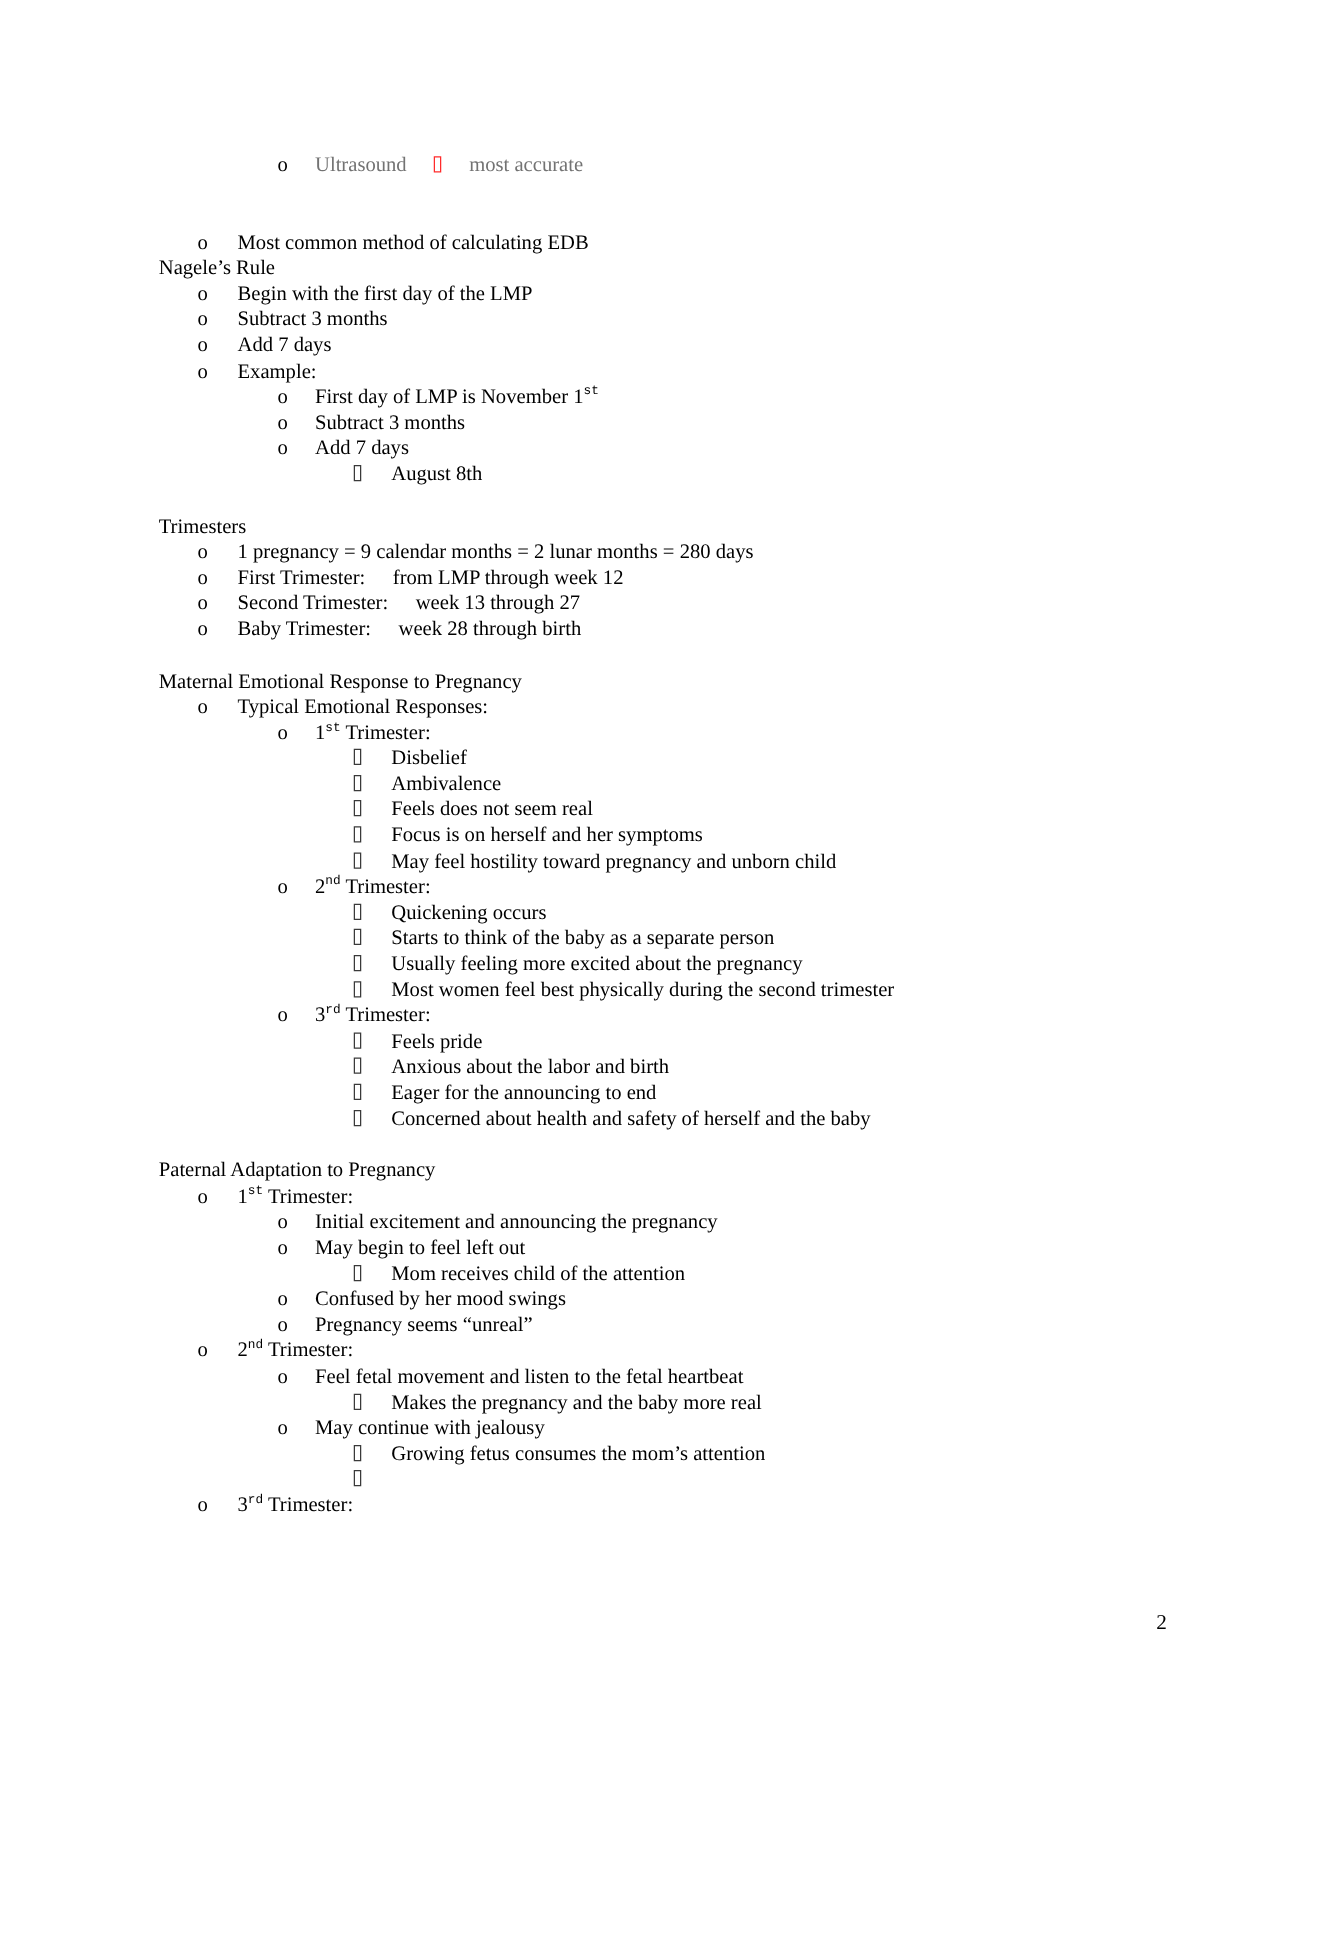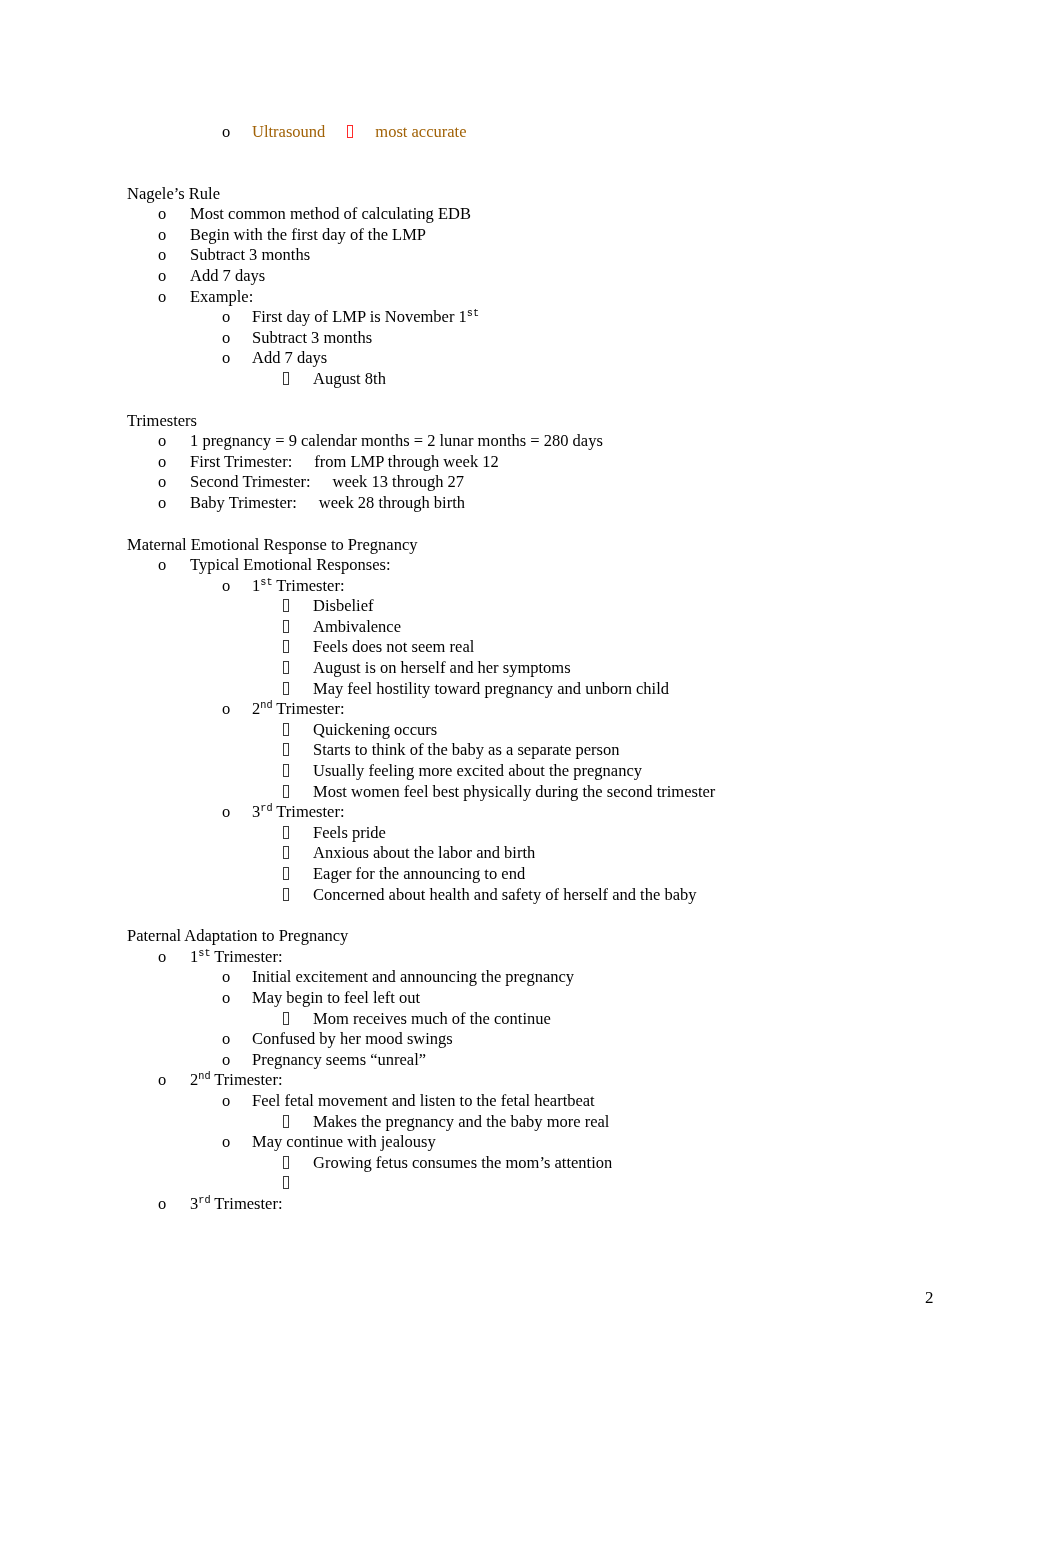--- a/index.html
+++ b/index.html
@@ -59,21 +59,21 @@
     display: inline-block;
     width: 6px;
     height: 13px;
     border: 1.3px solid #3a3a3a;
     vertical-align: -1px;
     box-sizing: border-box;
     background: transparent;
   }
   .gbox.red { border-color: #ff2b2b; }
 
-  .red { color: #a16207; }
+  .red { color: #737373; }
 
   sup {
     font-size: 0.62em;
     vertical-align: super;
     line-height: 0;
     font-family: Liberation Mono, monospace;
   }
 
   
   .gap-lg { height: 41px; }
@@ -95,22 +95,22 @@
 <div class="page">
   <div class="content">
 
     <div class="line lvl2">
       <span class="bullet">o</span><span class="txt red"><span>Ultrasound</span><span class="tabgap"></span><span class="gbox red"></span><span class="tabgap"></span><span>most accurate</span></span>
     </div>
 
     <div class="gap-lg"></div>
 
     <div id="sections-root">
+        <div class="line lvl1"><span class="bullet">o</span><span class="txt"><span>Most common method of calculating EDB</span></span></div>
         <div class="line lvl0"><span class="txt">Nagele’s Rule</span></div>
-        <div class="line lvl1"><span class="bullet">o</span><span class="txt"><span>Most common method of calculating EDB</span></span></div>
         <div class="line lvl1"><span class="bullet">o</span><span class="txt"><span>Begin with the first day of the LMP</span></span></div>
         <div class="line lvl1"><span class="bullet">o</span><span class="txt"><span>Subtract 3 months</span></span></div>
         <div class="line lvl1"><span class="bullet">o</span><span class="txt"><span>Add 7 days</span></span></div>
         <div class="line lvl1"><span class="bullet">o</span><span class="txt"><span>Example:</span></span></div>
         <div class="line lvl2"><span class="bullet">o</span><span class="txt"><span>First day of LMP is November 1</span><sup>st</sup></span></div>
         <div class="line lvl2"><span class="bullet">o</span><span class="txt"><span>Subtract 3 months</span></span></div>
         <div class="line lvl2"><span class="bullet">o</span><span class="txt"><span>Add 7 days</span></span></div>
         <div class="line lvl3"><span class="bullet"><span class="gbox"></span></span><span class="txt"><span>August 8th</span></span></div>
         <div class="gap-md"></div>
         <div class="line lvl0"><span class="txt">Trimesters</span></div>
@@ -118,38 +118,38 @@
         <div class="line lvl1"><span class="bullet">o</span><span class="txt"><span>First Trimester:</span><span class="tabgap"></span><span>from LMP through week 12</span></span></div>
         <div class="line lvl1"><span class="bullet">o</span><span class="txt"><span>Second Trimester:</span><span class="tabgap"></span><span>week 13 through 27</span></span></div>
         <div class="line lvl1"><span class="bullet">o</span><span class="txt"><span>Baby Trimester:</span><span class="tabgap"></span><span>week 28 through birth</span></span></div>
         <div class="gap-md"></div>
         <div class="line lvl0"><span class="txt">Maternal Emotional Response to Pregnancy</span></div>
         <div class="line lvl1"><span class="bullet">o</span><span class="txt"><span>Typical Emotional Responses:</span></span></div>
         <div class="line lvl2"><span class="bullet">o</span><span class="txt"><span>1</span><sup>st</sup><span> Trimester:</span></span></div>
         <div class="line lvl3"><span class="bullet"><span class="gbox"></span></span><span class="txt"><span>Disbelief</span></span></div>
         <div class="line lvl3"><span class="bullet"><span class="gbox"></span></span><span class="txt"><span>Ambivalence</span></span></div>
         <div class="line lvl3"><span class="bullet"><span class="gbox"></span></span><span class="txt"><span>Feels does not seem real</span></span></div>
-        <div class="line lvl3"><span class="bullet"><span class="gbox"></span></span><span class="txt"><span>August is on herself and her symptoms</span></span></div>
+        <div class="line lvl3"><span class="bullet"><span class="gbox"></span></span><span class="txt"><span>Focus is on herself and her symptoms</span></span></div>
         <div class="line lvl3"><span class="bullet"><span class="gbox"></span></span><span class="txt"><span>May feel hostility toward pregnancy and unborn child</span></span></div>
         <div class="line lvl2"><span class="bullet">o</span><span class="txt"><span>2</span><sup>nd</sup><span> Trimester:</span></span></div>
         <div class="line lvl3"><span class="bullet"><span class="gbox"></span></span><span class="txt"><span>Quickening occurs</span></span></div>
         <div class="line lvl3"><span class="bullet"><span class="gbox"></span></span><span class="txt"><span>Starts to think of the baby as a separate person</span></span></div>
         <div class="line lvl3"><span class="bullet"><span class="gbox"></span></span><span class="txt"><span>Usually feeling more excited about the pregnancy</span></span></div>
         <div class="line lvl3"><span class="bullet"><span class="gbox"></span></span><span class="txt"><span>Most women feel best physically during the second trimester</span></span></div>
         <div class="line lvl2"><span class="bullet">o</span><span class="txt"><span>3</span><sup>rd</sup><span> Trimester:</span></span></div>
         <div class="line lvl3"><span class="bullet"><span class="gbox"></span></span><span class="txt"><span>Feels pride</span></span></div>
         <div class="line lvl3"><span class="bullet"><span class="gbox"></span></span><span class="txt"><span>Anxious about the labor and birth</span></span></div>
         <div class="line lvl3"><span class="bullet"><span class="gbox"></span></span><span class="txt"><span>Eager for the announcing to end</span></span></div>
         <div class="line lvl3"><span class="bullet"><span class="gbox"></span></span><span class="txt"><span>Concerned about health and safety of herself and the baby</span></span></div>
         <div class="gap-md"></div>
         <div class="line lvl0"><span class="txt">Paternal Adaptation to Pregnancy</span></div>
         <div class="line lvl1"><span class="bullet">o</span><span class="txt"><span>1</span><sup>st</sup><span> Trimester:</span></span></div>
         <div class="line lvl2"><span class="bullet">o</span><span class="txt"><span>Initial excitement and announcing the pregnancy</span></span></div>
         <div class="line lvl2"><span class="bullet">o</span><span class="txt"><span>May begin to feel left out</span></span></div>
-        <div class="line lvl3"><span class="bullet"><span class="gbox"></span></span><span class="txt"><span>Mom receives much of the continue</span></span></div>
+        <div class="line lvl3"><span class="bullet"><span class="gbox"></span></span><span class="txt"><span>Mom receives child of the attention</span></span></div>
         <div class="line lvl2"><span class="bullet">o</span><span class="txt"><span>Confused by her mood swings</span></span></div>
         <div class="line lvl2"><span class="bullet">o</span><span class="txt"><span>Pregnancy seems “unreal”</span></span></div>
         <div class="line lvl1"><span class="bullet">o</span><span class="txt"><span>2</span><sup>nd</sup><span> Trimester:</span></span></div>
         <div class="line lvl2"><span class="bullet">o</span><span class="txt"><span>Feel fetal movement and listen to the fetal heartbeat</span></span></div>
         <div class="line lvl3"><span class="bullet"><span class="gbox"></span></span><span class="txt"><span>Makes the pregnancy and the baby more real</span></span></div>
         <div class="line lvl2"><span class="bullet">o</span><span class="txt"><span>May continue with jealousy</span></span></div>
         <div class="line lvl3"><span class="bullet"><span class="gbox"></span></span><span class="txt"><span>Growing fetus consumes the mom’s attention</span></span></div>
         <div class="line lvl3"><span class="bullet"><span class="gbox"></span></span></div>
         <div class="line lvl1"><span class="bullet">o</span><span class="txt"><span>3</span><sup>rd</sup><span> Trimester:</span></span></div>
       </div>

